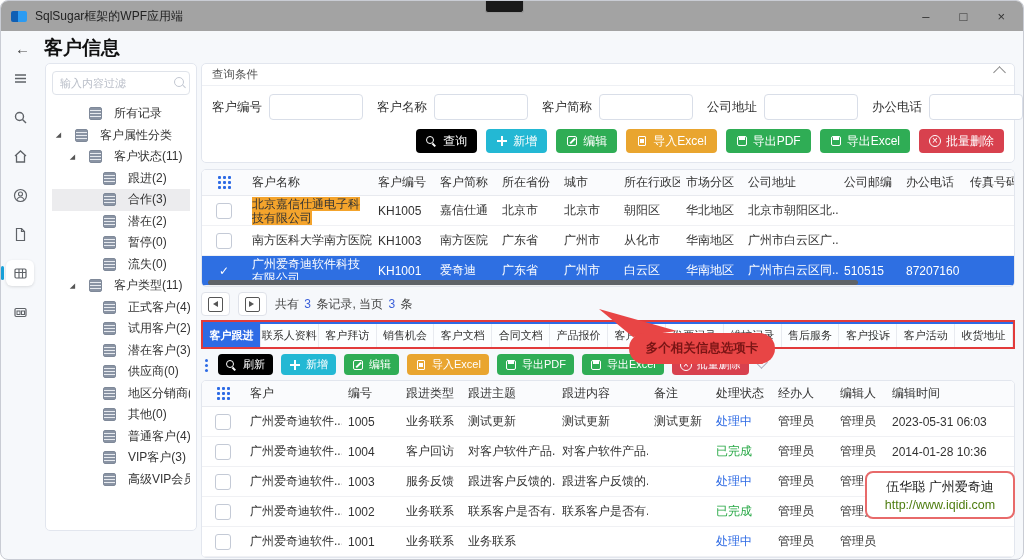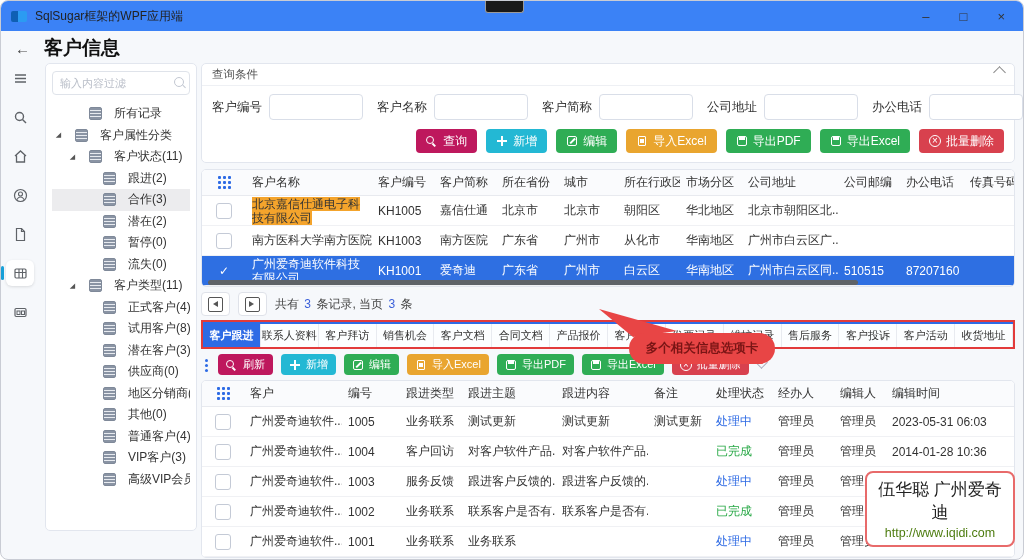--- a/index.html
+++ b/index.html
@@ -1,18 +1,18 @@
 <!DOCTYPE html>
 <html><head>
 <meta charset="utf-8">
 <style>
   html,body{margin:0;padding:0;width:1024px;height:560px;font-family:"Liberation Sans","DejaVu Sans",sans-serif;background:#fff;}
   .window{position:absolute;inset:0;background:#f6f8fb;border:1px solid #c9ccd4;border-radius:8px;overflow:hidden;box-sizing:border-box;}
   
-  .titlebar{height:30px;background:#3b82f6;display:flex;align-items:center;padding:0 10px;position:relative;}
+  .titlebar{height:30px;background:#a3a3a3;display:flex;align-items:center;padding:0 10px;position:relative;}
   .appico{width:16px;height:11px;border-radius:2px;background:linear-gradient(90deg,#0f5fb4 42%,#2b9bf2 42%);}
   .apptitle{font-size:12px;color:#222;margin-left:8px;}
   .notch{position:absolute;left:484px;top:0;width:37px;height:11px;background:#191919;border:1px solid #9a9a9a;border-top:none;border-radius:0 0 3px 3px;}
   .winctl{margin-left:auto;display:flex;align-items:center;gap:30px;padding-right:8px;color:#333;font-size:13px;}
   .winctl span{cursor:default;}
   
   .pagehead{display:flex;align-items:center;height:34px;padding-left:14px;gap:14px;}
   .backarrow{font-size:15px;color:#444;}
   .pagetitle{font-size:19px;font-weight:bold;color:#111;}
   
@@ -38,21 +38,21 @@
   .qtitle{height:21px;line-height:21px;padding:0 10px;font-size:11.5px;color:#555;border-bottom:1px solid #eef0f4;display:flex;align-items:flex-start;}
   .chev{width:8px;height:8px;border-left:1.6px solid #888;border-top:1.6px solid #888;transform:rotate(45deg);margin-left:auto;margin-top:4px;}
   .qfields{display:flex;align-items:center;gap:14px;padding:8px 10px 2px;}
   .qf{display:flex;align-items:center;gap:7px;}
   .qf label{font-size:12.5px;color:#333;white-space:nowrap;}
   .qf input{width:88px;height:22px;border:1px solid #d9dee8;border-radius:4px;outline:none;font-family:inherit;}
   .qbtns{display:flex;justify-content:flex-end;gap:9px;padding:7px 10px 9px;}
   
   .btn{height:24px;display:inline-flex;align-items:center;padding:0 10px;border-radius:4px;color:#fff;font-size:12px;gap:5px;white-space:nowrap;cursor:default;}
   .btn.sm{height:21px;font-size:11px;padding:0 8px;}
-  .b-blue{background:#be185d;} .b-cyan{background:#23b8d4;} .b-green{background:#2fad55;} .b-orange{background:#e9a52f;} .b-red{background:#d8414e;}
+  .b-blue{background:#000000;} .b-cyan{background:#23b8d4;} .b-green{background:#2fad55;} .b-orange{background:#e9a52f;} .b-red{background:#d8414e;}
   .bic{width:12px;height:12px;display:inline-block;position:relative;flex:0 0 12px;}
   .ic-search::before{content:'';position:absolute;width:6px;height:6px;border:1.5px solid #fff;border-radius:50%;left:0;top:1px;}
   .ic-search::after{content:'';position:absolute;width:4px;height:1.5px;background:#fff;transform:rotate(45deg);left:6px;top:9px;}
   .ic-plus::before{content:'';position:absolute;left:5px;top:1px;width:2px;height:10px;background:#fff;}
   .ic-plus::after{content:'';position:absolute;left:1px;top:5px;width:10px;height:2px;background:#fff;}
   .ic-edit::before{content:'';position:absolute;inset:1px;border:1.2px solid #fff;border-radius:2px;}
   .ic-edit::after{content:'';position:absolute;width:7px;height:1.5px;background:#fff;transform:rotate(-45deg);left:3px;top:5px;}
   .ic-import::before{content:'';position:absolute;inset:1px 2px;border:1.2px solid #fff;border-radius:1px;}
   .ic-import::after{content:'';position:absolute;left:4px;top:4px;width:4px;height:4px;background:#fff;}
   .ic-save::before{content:'';position:absolute;inset:1px;border:1.2px solid #fff;border-radius:2px;}
@@ -89,21 +89,21 @@
   .tab{flex:1;display:flex;align-items:center;justify-content:center;font-size:11px;color:#333;border-right:1px solid #e8ebf0;background:#fcfeff;white-space:nowrap;overflow:hidden;}
   .tab.active{background:#2e6be5;color:#fff;font-weight:bold;}
   
   .tb2{display:flex;align-items:center;gap:8px;padding:5px 0 4px 2px;}
   .vdots{width:3px;height:3px;background:#2e6be5;border-radius:50%;box-shadow:0 5px #2e6be5,0 10px #2e6be5;margin:-8px 2px 0 2px;}
   .chev-down{width:8px;height:8px;border-left:1.6px solid #aab;border-top:1.6px solid #aab;transform:rotate(-135deg);margin-top:-4px;}
   
   .callout{position:absolute;left:428px;top:270px;width:146px;height:31px;background:#e84545;border-radius:16px;color:#7a1515;font-size:12.5px;font-weight:bold;display:flex;align-items:center;justify-content:center;z-index:50;}
   .callout-tail{position:absolute;left:396px;top:246px;z-index:49;}
   .watermark{position:absolute;left:664px;top:408px;width:130px;background:#fff;border:2px solid #e86a6a;border-radius:8px;padding:5px 8px;z-index:60;text-align:center;}
-  .wm1{font-size:17px;color:#222;}
+  .wm1{font-size:13px;color:#222;}
   .wm2{font-size:12.5px;color:#4d7c0f;margin-top:2px;}
   svg.ric{display:block;}
 </style>
 </head>
 <body>
 
 <div class="window">
 
   <div class="titlebar">
     <span class="appico"></span>
@@ -218,21 +218,21 @@
           <span class="tlab">客户类型(11)</span>
         </div>
         <div class="tree-row" style="padding-left: 30px;">
           <span class="texp"></span>
           <span class="tico"></span>
           <span class="tlab">正式客户(4)</span>
         </div>
         <div class="tree-row" style="padding-left: 30px;">
           <span class="texp"></span>
           <span class="tico"></span>
-          <span class="tlab">试用客户(8)</span>
+          <span class="tlab">试用客户(2)</span>
         </div>
         <div class="tree-row" style="padding-left: 30px;">
           <span class="texp"></span>
           <span class="tico"></span>
           <span class="tlab">潜在客户(3)</span>
         </div>
         <div class="tree-row" style="padding-left: 30px;">
           <span class="texp"></span>
           <span class="tico"></span>
           <span class="tlab">供应商(0)</span>

